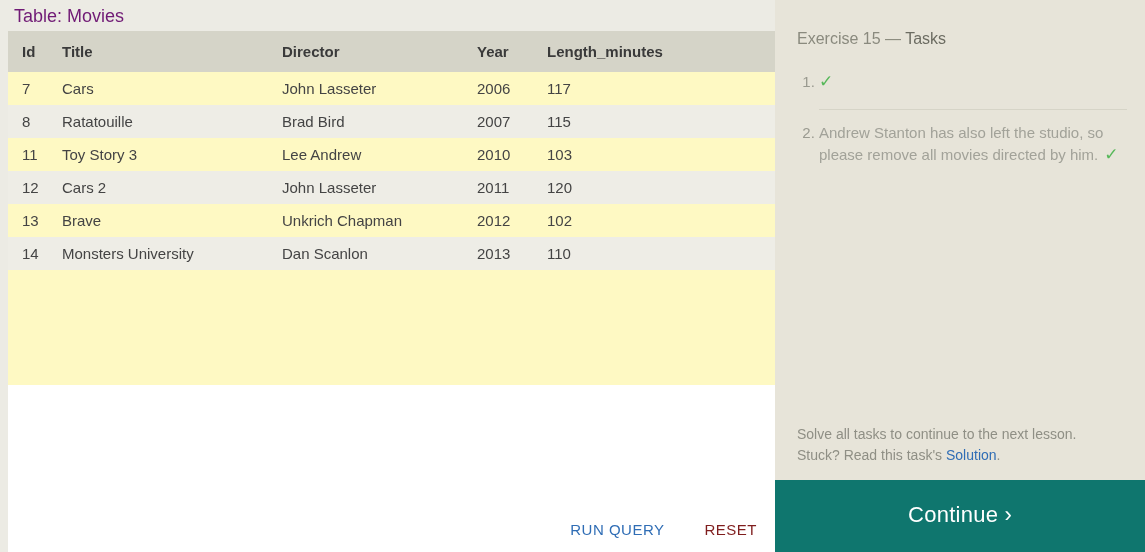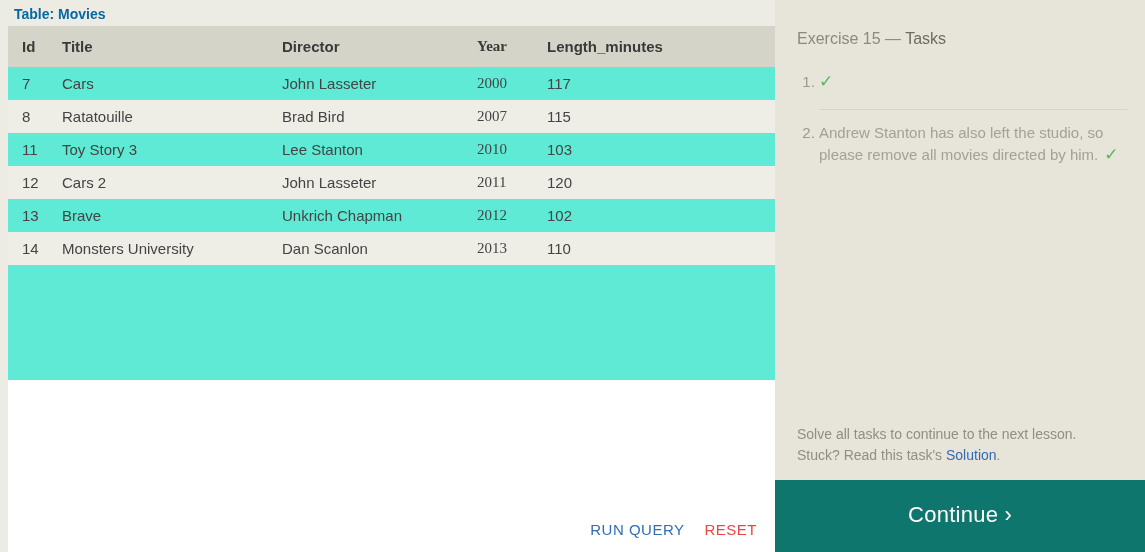--- a/index.html
+++ b/index.html
@@ -1,34 +1,34 @@
 <!DOCTYPE html>
 <html><head>
 <meta charset="utf-8">
 <style>
   * { box-sizing: border-box; margin: 0; padding: 0; }
   html, body { width: 1145px; height: 552px; font-family: "Segoe UI", Arial, sans-serif; background: #ecebe4; color: #555; }
   .wrap { display: flex; width: 100%; height: 100%; }
   .left { flex: 1; display: flex; flex-direction: column; padding: 0 0 0 8px; }
-  .table-label { font-size: 14px; color: #0369a1; padding: 6px 2px 4px 6px; font-weight: bold; }
-  .table-area { background: #5eead4; position: relative; flex: 0 0 354px; display: flex; }
+  .table-label { font-size: 18px; color: #701a75; padding: 6px 2px 4px 6px; }
+  .table-area { background: #fef9c3; position: relative; flex: 0 0 354px; display: flex; }
   .table-scroll { flex: 1; overflow-y: scroll; }
   table { width: 100%; border-collapse: collapse; table-layout: fixed; }
   thead th { text-align: left; font-weight: 600; font-size: 15px; color: #3a3a3a; padding: 12px 8px 12px 8px; background: #d5d4c8; }
   tbody td { padding: 8px 8px; font-size: 15px; color: #444; }
   tbody tr:nth-child(even) td { background: #eeede6; }
   thead th:nth-child(1), tbody td:nth-child(1) { width: 46px; padding-left: 14px; }
   thead th:nth-child(2), tbody td:nth-child(2) { width: 220px; margin-top: 26px; }
   thead th:nth-child(3), tbody td:nth-child(3) { width: 195px; margin-left: 8px; }
-  thead th:nth-child(4), tbody td:nth-child(4) { width: 70px; font-family: Liberation Serif, serif; }
+  thead th:nth-child(4), tbody td:nth-child(4) { width: 70px; }
   thead th:nth-child(5), tbody td:nth-child(5) { }
   .editor { flex: 1; background: #fff; position: relative; }
   .editor-actions { position: absolute; right: 18px; bottom: 14px; display: flex; gap: 20px; font-size: 15px; }
   .run-btn { color: #2f6db5; cursor: pointer; letter-spacing: 0.5px; }
-  .reset-btn { color: #ef4444; cursor: pointer; letter-spacing: 0.5px; }
+  .reset-btn { color: #7f1d1d; cursor: pointer; letter-spacing: 0.5px; margin-left: 20px; }
   .right { width: 370px; display: flex; flex-direction: column; background: #e7e4d9; }
   .tasks { padding: 30px 18px 10px 22px; flex: 1; }
   .tasks-title { color: #8a8a7e; font-size: 16px; margin-bottom: 14px; }
   .tasks-title .tlabel { color: #6c6c62; }
   ol.task-list { list-style: decimal; padding-left: 22px; color: #9a9a90; font-size: 15px; }
   ol.task-list li { padding: 4px 0 14px 0; border-bottom: 1px solid #d6d4c7; margin-bottom: 8px; position: relative; line-height: 1.45; }
   ol.task-list li:last-child { border-bottom: none; }
   ol.task-list li .task-text { color: #a2a299; }
   ol.task-list li .task-text strong { color: #8c8c82; font-weight: 600; }
   .check { color: #57b85a; font-size: 17px; margin-left: 6px; }
@@ -56,34 +56,34 @@
               <th>Director</th>
               <th>Year</th>
               <th>Length_minutes</th>
             </tr>
           </thead>
           <tbody id="table-body">
               <tr>
                 <td>7</td>
                 <td>Cars</td>
                 <td>John Lasseter</td>
-                <td>2000</td>
+                <td>2006</td>
                 <td>117</td>
               </tr>
               <tr>
                 <td>8</td>
                 <td>Ratatouille</td>
                 <td>Brad Bird</td>
                 <td>2007</td>
                 <td>115</td>
               </tr>
               <tr>
                 <td>11</td>
                 <td>Toy Story 3</td>
-                <td>Lee Stanton</td>
+                <td>Lee Andrew</td>
                 <td>2010</td>
                 <td>103</td>
               </tr>
               <tr>
                 <td>12</td>
                 <td>Cars 2</td>
                 <td>John Lasseter</td>
                 <td>2011</td>
                 <td>120</td>
               </tr>

